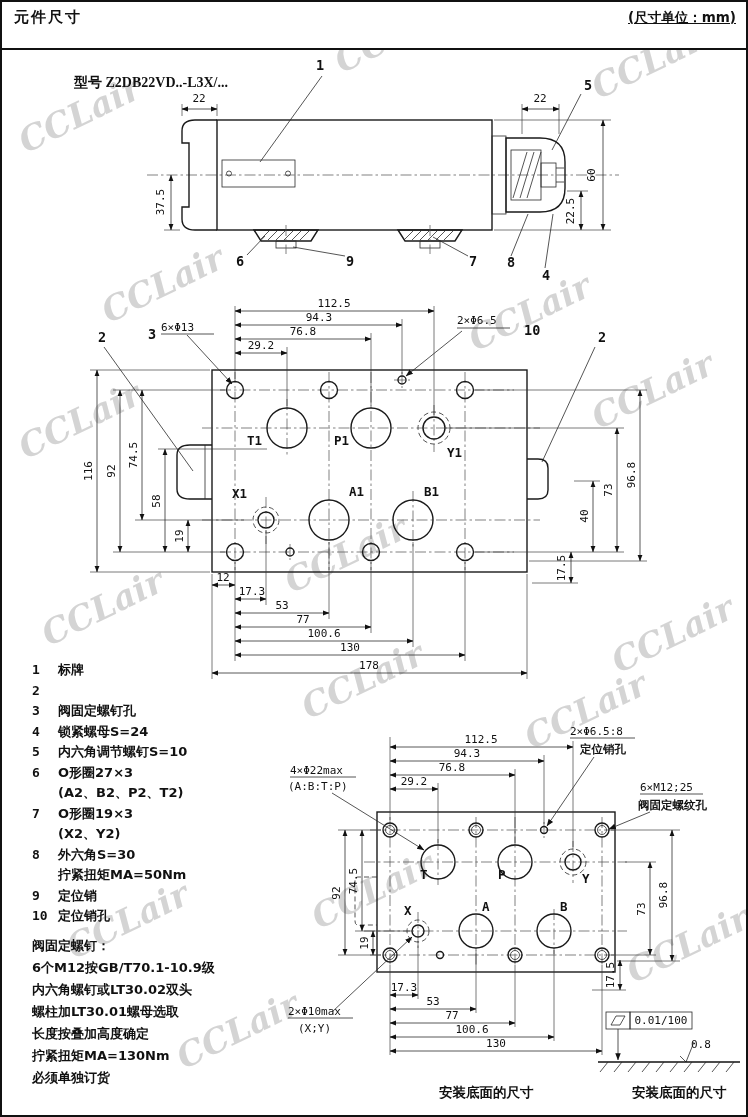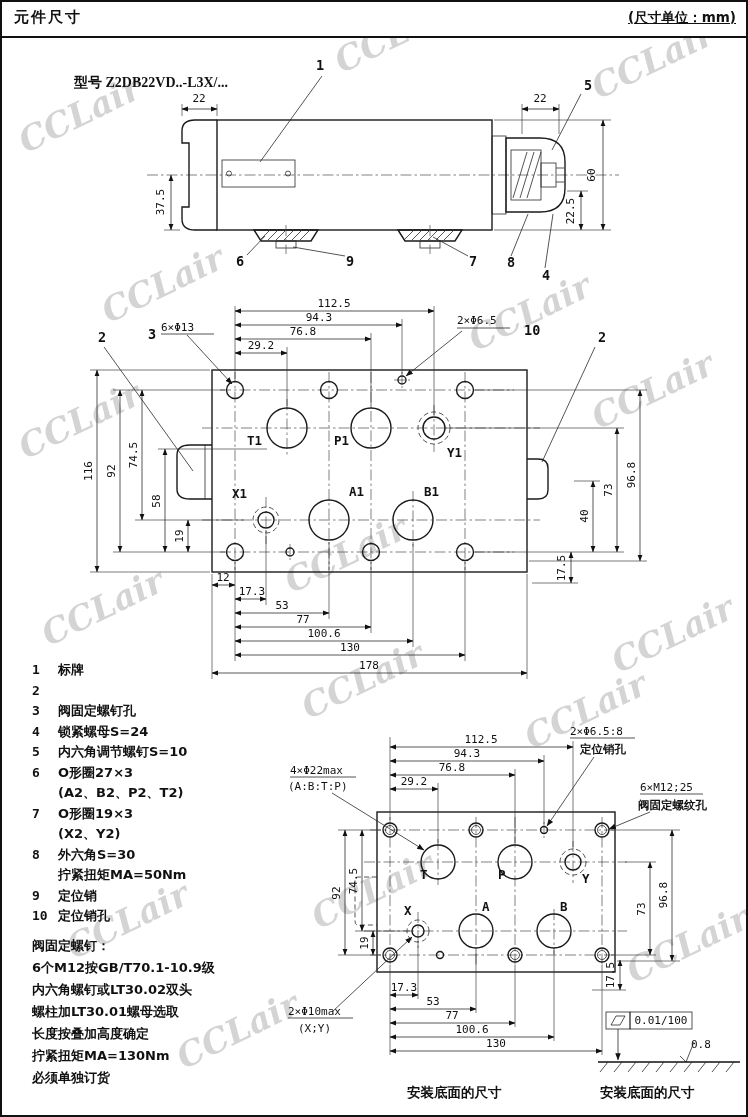--- a/index.html
+++ b/index.html
@@ -1,34 +1,34 @@
 <!DOCTYPE html>
 <html><head>
 <meta charset="utf-8">
 <style>
   * { margin:0; padding:0; box-sizing:border-box; }
   html,body { background:#e9e9e9; }
   .page { position:relative; width:748px; height:1117px; background:#ffffff; border:2px solid #111;
           overflow:hidden; font-family:"DejaVu Sans", sans-serif; color:#111; }
-  .hdr { position:absolute; left:0; top:0; width:100%; height:36px; border-bottom:2px solid #111; background:#fff; z-index:3; }
+  .hdr { position:absolute; left:0; top:0; width:100%; height:48px; border-bottom:2px solid #111; background:#fff; z-index:3; }
   .hdr-title { position:absolute; left:12px; top:6px; font-size:15px; font-weight:bold; letter-spacing:2px; }
   .hdr-unit  { position:absolute; right:10px; top:7px; font-size:13.5px; font-weight:600;text-decoration:underline; }
   .model { position:absolute; left:72px; top:72px; font-size:14px; font-weight:bold;
            font-family:Liberation Serif, serif; z-index:2; }
   svg { position:absolute; overflow:visible; z-index:2; }
   .wm { position:absolute; font-family:"DejaVu Serif", serif; font-style:italic; font-weight:bold;
         font-size:34px; color:#9a9a9a; opacity:0.42; transform:rotate(-26deg);
         pointer-events:none; white-space:nowrap; z-index:1; }
   .legend { position:absolute; left:30px; top:658px; width:228px; font-size:13px; font-weight:600;
             line-height:20.5px; z-index:2; }
   .leg-row { display:grid; grid-template-columns:26px auto; }
   .leg-num { font-family:"DejaVu Sans Mono", monospace; font-weight:bold; }
   .notes { position:absolute; left:30px; top:933px; width:235px; font-size:13px; font-weight:600;
            line-height:22px; z-index:2; }
-  .caption { position:absolute; font-size:13.5px; font-weight:bold; z-index:2; }
+  .caption { position:absolute; font-size:13.5px; font-weight:bold; z-index:2;margin-left:32px; }
   
   .ol  { fill:none; stroke:#1a1a1a; stroke-width:1.4; }
   .tl  { fill:none; stroke:#2a2a2a; stroke-width:0.8; }
   .cl  { fill:none; stroke:#4a4a4a; stroke-width:0.7; stroke-dasharray:11 3 2.5 3; }
   .dsh { fill:none; stroke:#2a2a2a; stroke-width:0.8; stroke-dasharray:5 3; }
   .dim { fill:none; stroke:#222; stroke-width:0.75; }
   .ext { fill:none; stroke:#333; stroke-width:0.65; }
   text.d    { font-family:"DejaVu Sans Mono", monospace; font-size:11px; fill:#111; }
   text.co   { font-family:"DejaVu Sans Mono", monospace; font-size:13.5px; font-weight:bold; fill:#111; }
   text.port { font-family:"DejaVu Sans Mono", monospace; font-size:12.5px; font-weight:bold; fill:#111; }

